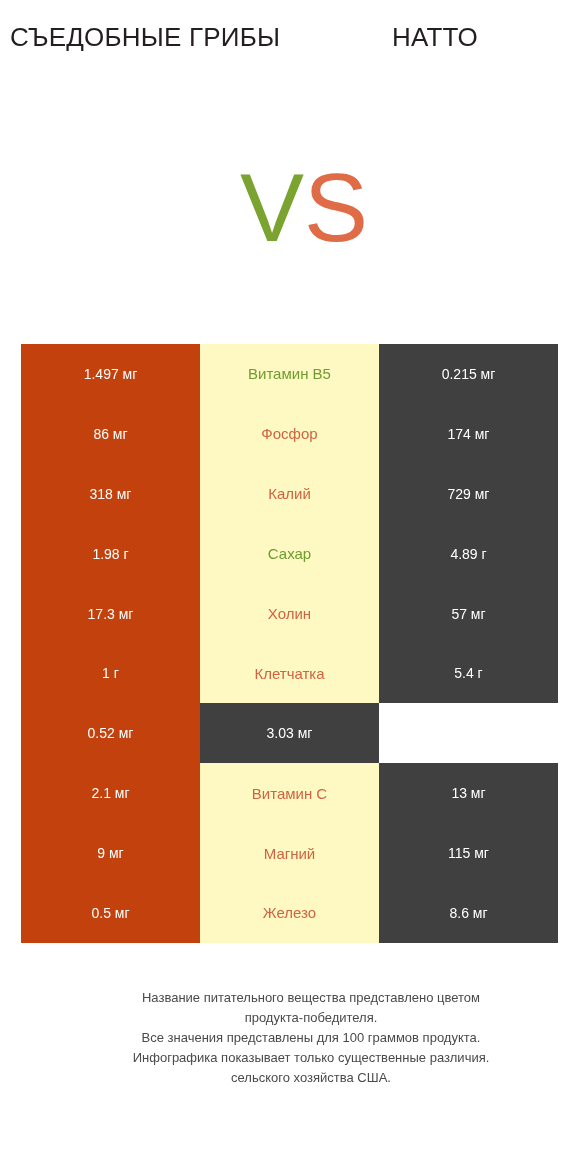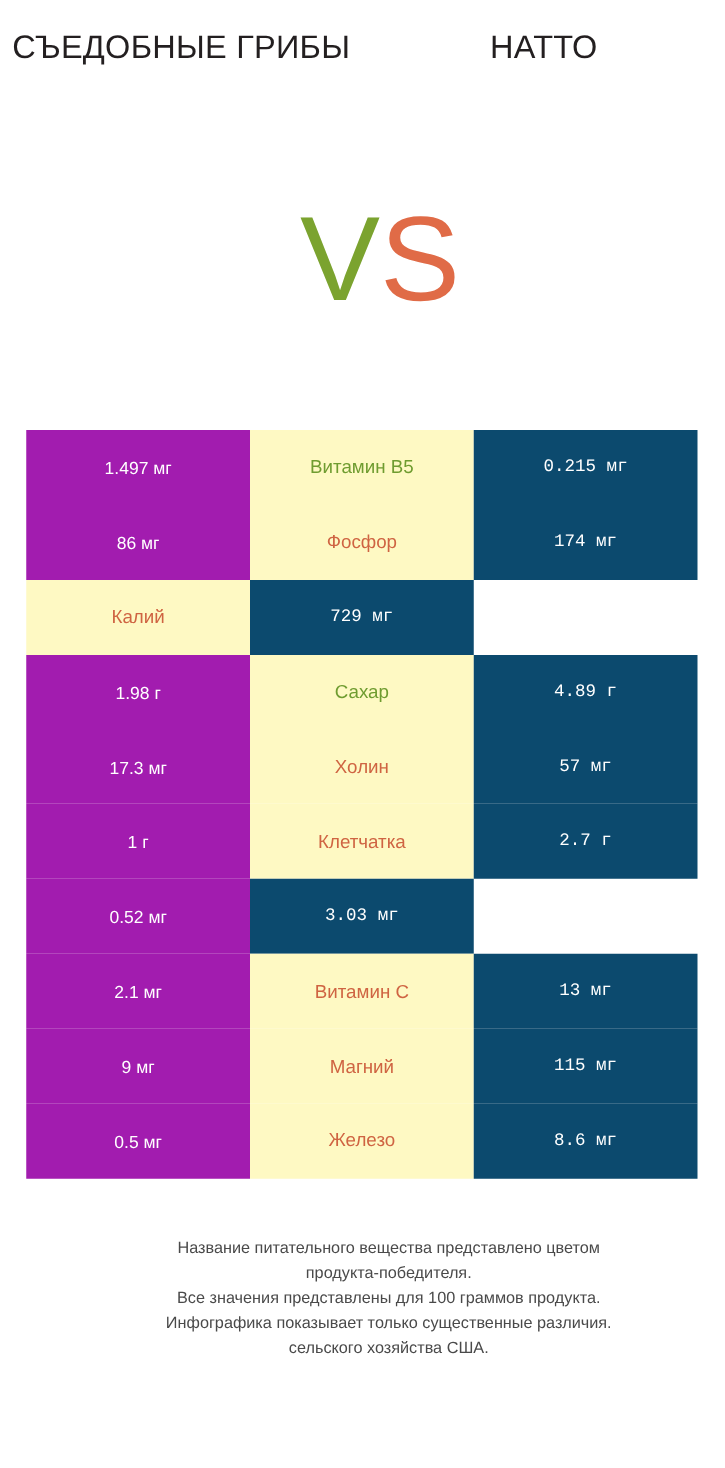--- a/index.html
+++ b/index.html
@@ -13,22 +13,22 @@
   .title-right{left:290px;width:290px;}
 
   .vs{position:absolute;left:14px;width:580px;top:160px;text-align:center;font-size:96px;line-height:96px;font-weight:400;}
   .vs .v{color:#7ba32f;}
   .vs .s{color:#e06b47;}
 
   
   .table{position:absolute;left:21px;top:344px;width:537px;}
   .row{display:flex;height:59.9px;}
   .cell{display:flex;align-items:center;justify-content:center;width:179px;font-size:14px;}
-  .c-left{color:#fff;background:#a21caf;}
-  .c-right{color:#fff;background:#0c4a6e;font-family:Liberation Mono, monospace;}
+  .c-left{color:#fff;background:#c2410c;}
+  .c-right{color:#fff;background:#404040;}
   .c-mid{background:#fef9c3;font-size:15px;}
   .g{color:#6f9c30;}
   .o{color:#cf6442;}
 
   
   .footer{position:absolute;left:0;top:988px;width:580px;text-align:center;font-size:13px;line-height:20px;color:#4a4a4a;padding-left:21px;}
 </style>
 </head>
 <body>
 
@@ -41,37 +41,38 @@
         <div class="cell c-left">1.497 мг</div>
         <div class="cell c-mid g">Витамин B5</div>
         <div class="cell c-right">0.215 мг</div>
       </div>
       <div class="row">
         <div class="cell c-left">86 мг</div>
         <div class="cell c-mid o">Фосфор</div>
         <div class="cell c-right">174 мг</div>
       </div>
       <div class="row">
+        <div class="cell c-left">318 мг</div>
         <div class="cell c-mid o">Калий</div>
         <div class="cell c-right">729 мг</div>
       </div>
       <div class="row">
         <div class="cell c-left">1.98 г</div>
         <div class="cell c-mid g">Сахар</div>
         <div class="cell c-right">4.89 г</div>
       </div>
       <div class="row">
         <div class="cell c-left">17.3 мг</div>
         <div class="cell c-mid o">Холин</div>
         <div class="cell c-right">57 мг</div>
       </div>
       <div class="row">
         <div class="cell c-left">1 г</div>
         <div class="cell c-mid o">Клетчатка</div>
-        <div class="cell c-right">2.7 г</div>
+        <div class="cell c-right">5.4 г</div>
       </div>
       <div class="row">
         <div class="cell c-left">0.52 мг</div>
         <div class="cell c-right">3.03 мг</div>
       </div>
       <div class="row">
         <div class="cell c-left">2.1 мг</div>
         <div class="cell c-mid o">Витамин C</div>
         <div class="cell c-right">13 мг</div>
       </div>

